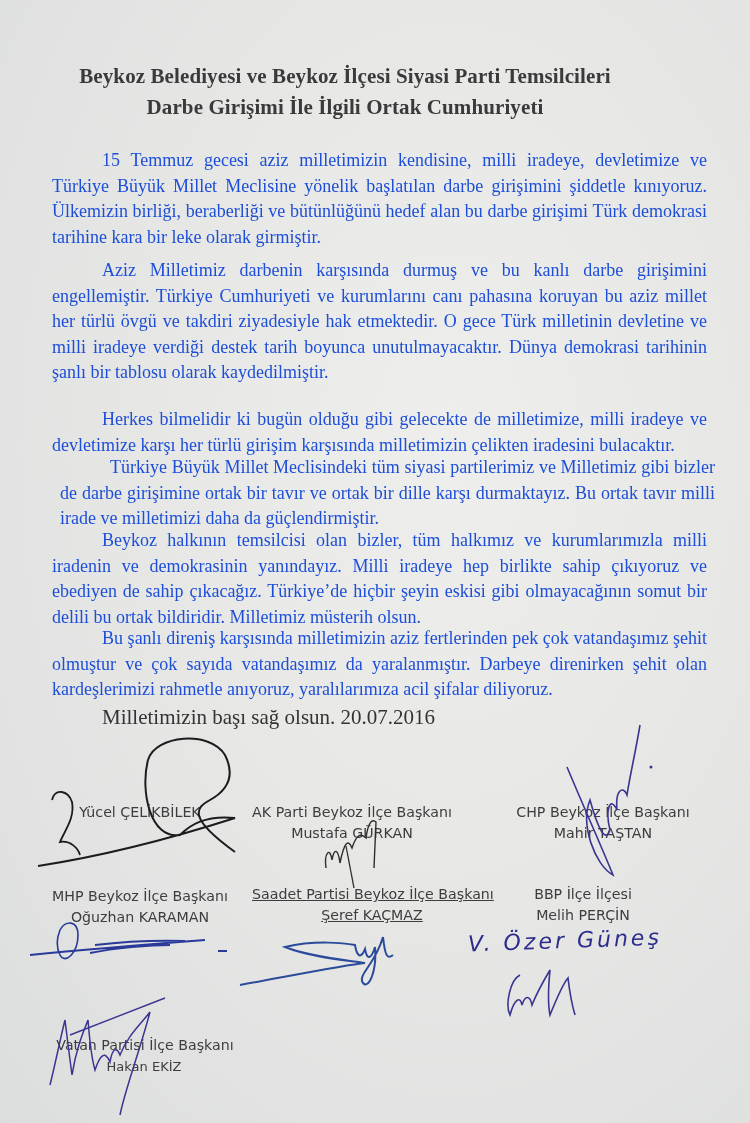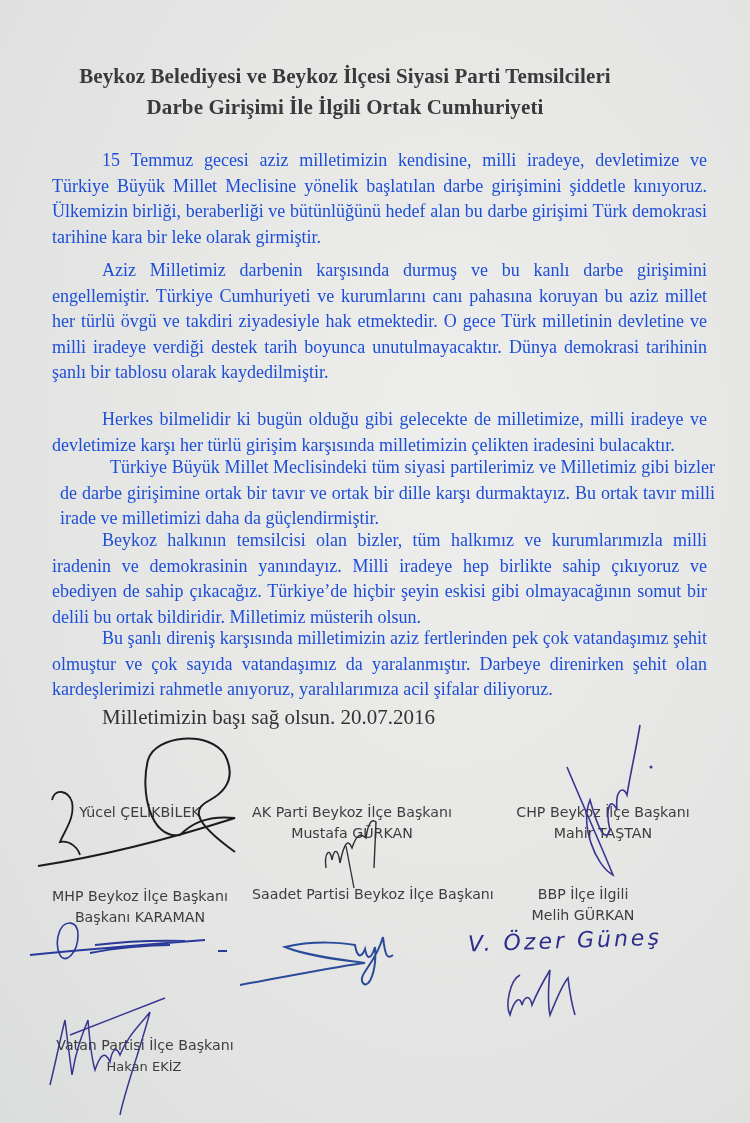--- a/index.html
+++ b/index.html
@@ -57,28 +57,29 @@
   <div class="sig-block" style="left:252px; top:802px; width:200px;">
     <span class="role">AK Parti Beykoz İlçe Başkanı</span>
     <span class="person">Mustafa GÜRKAN</span>
   </div>
   <div class="sig-block" style="left:508px; top:802px; width:190px;">
     <span class="role">CHP Beykoz İlçe Başkanı</span>
     <span class="person">Mahir TAŞTAN</span>
   </div>
   <div class="sig-block" style="left:45px; top:886px; width:190px;">
     <span class="role">MHP Beykoz İlçe Başkanı</span>
-    <span class="person">Başkanı KARAMAN</span>
+    <span class="person">Oğuzhan KARAMAN</span>
   </div>
-  <div class="sig-block" style="left:252px; top:884px; width:240px;">
+  <div class="sig-block" style="left:252px; top:884px; width:240px;text-decoration:underline;">
     <span class="role">Saadet Partisi Beykoz İlçe Başkanı</span>
+    <span class="person">Şeref KAÇMAZ</span>
   </div>
   <div class="sig-block" style="left:508px; top:884px; width:150px;">
-    <span class="role">BBP İlçe İlgili</span>
-    <span class="person">Melih GÜRKAN</span>
+    <span class="role">BBP İlçe İlçesi</span>
+    <span class="person">Melih PERÇİN</span>
   </div>
   <div class="sig-block" style="left:45px; top:1016px; width:190px; text-align:center;margin-top:19px;">
     <span class="role" style="padding-left:10px;">Vatan Partisi İlçe Başkanı</span>
     <span class="person" style="font-size:13px; padding-left:8px;">Hakan EKİZ</span>
   </div>
 
   <div class="handwriting" style="left:468px; top:928px;">V. Özer Güneş</div>
 
   <svg class="sig-svg" style="left:30px; top:730px;" width="250" height="150" viewBox="0 0 250 150">
     <path d="M8 136 C60 128, 130 112, 205 88 C175 85, 160 95, 150 105 C120 110, 110 60, 118 30 C125 5, 180 0, 195 25 C205 45, 198 60, 180 70 C165 78, 158 88, 205 122" fill="none" stroke="#1c1c1c" stroke-width="2"></path>

